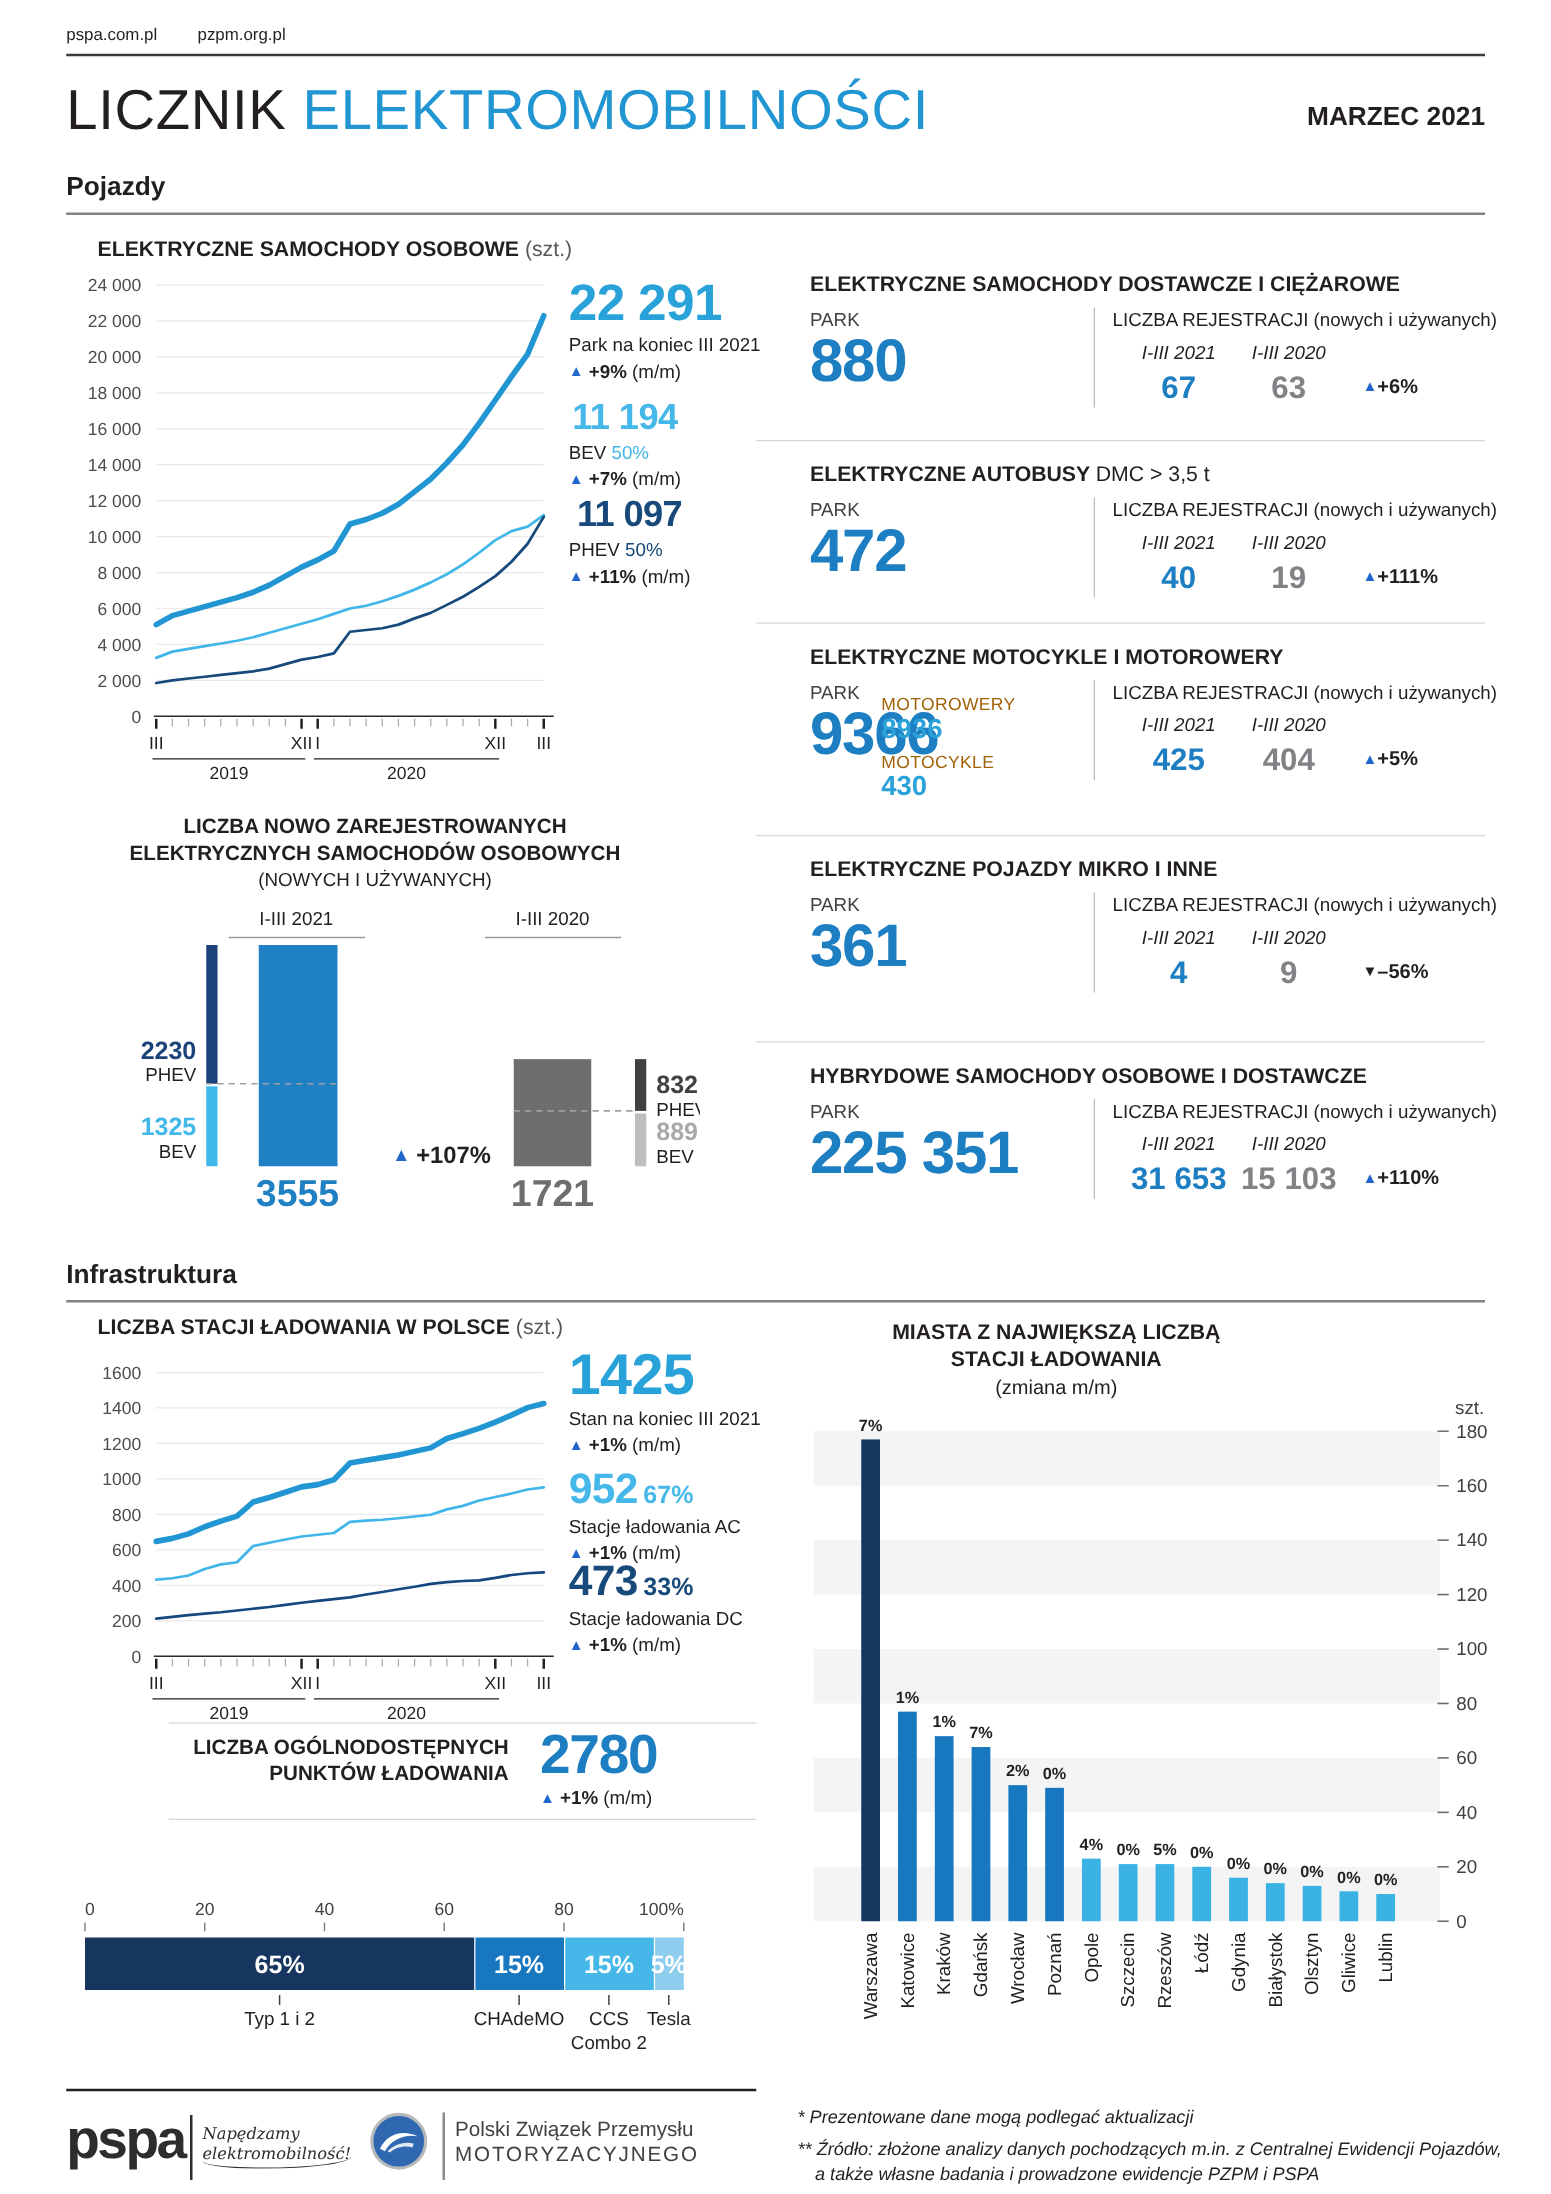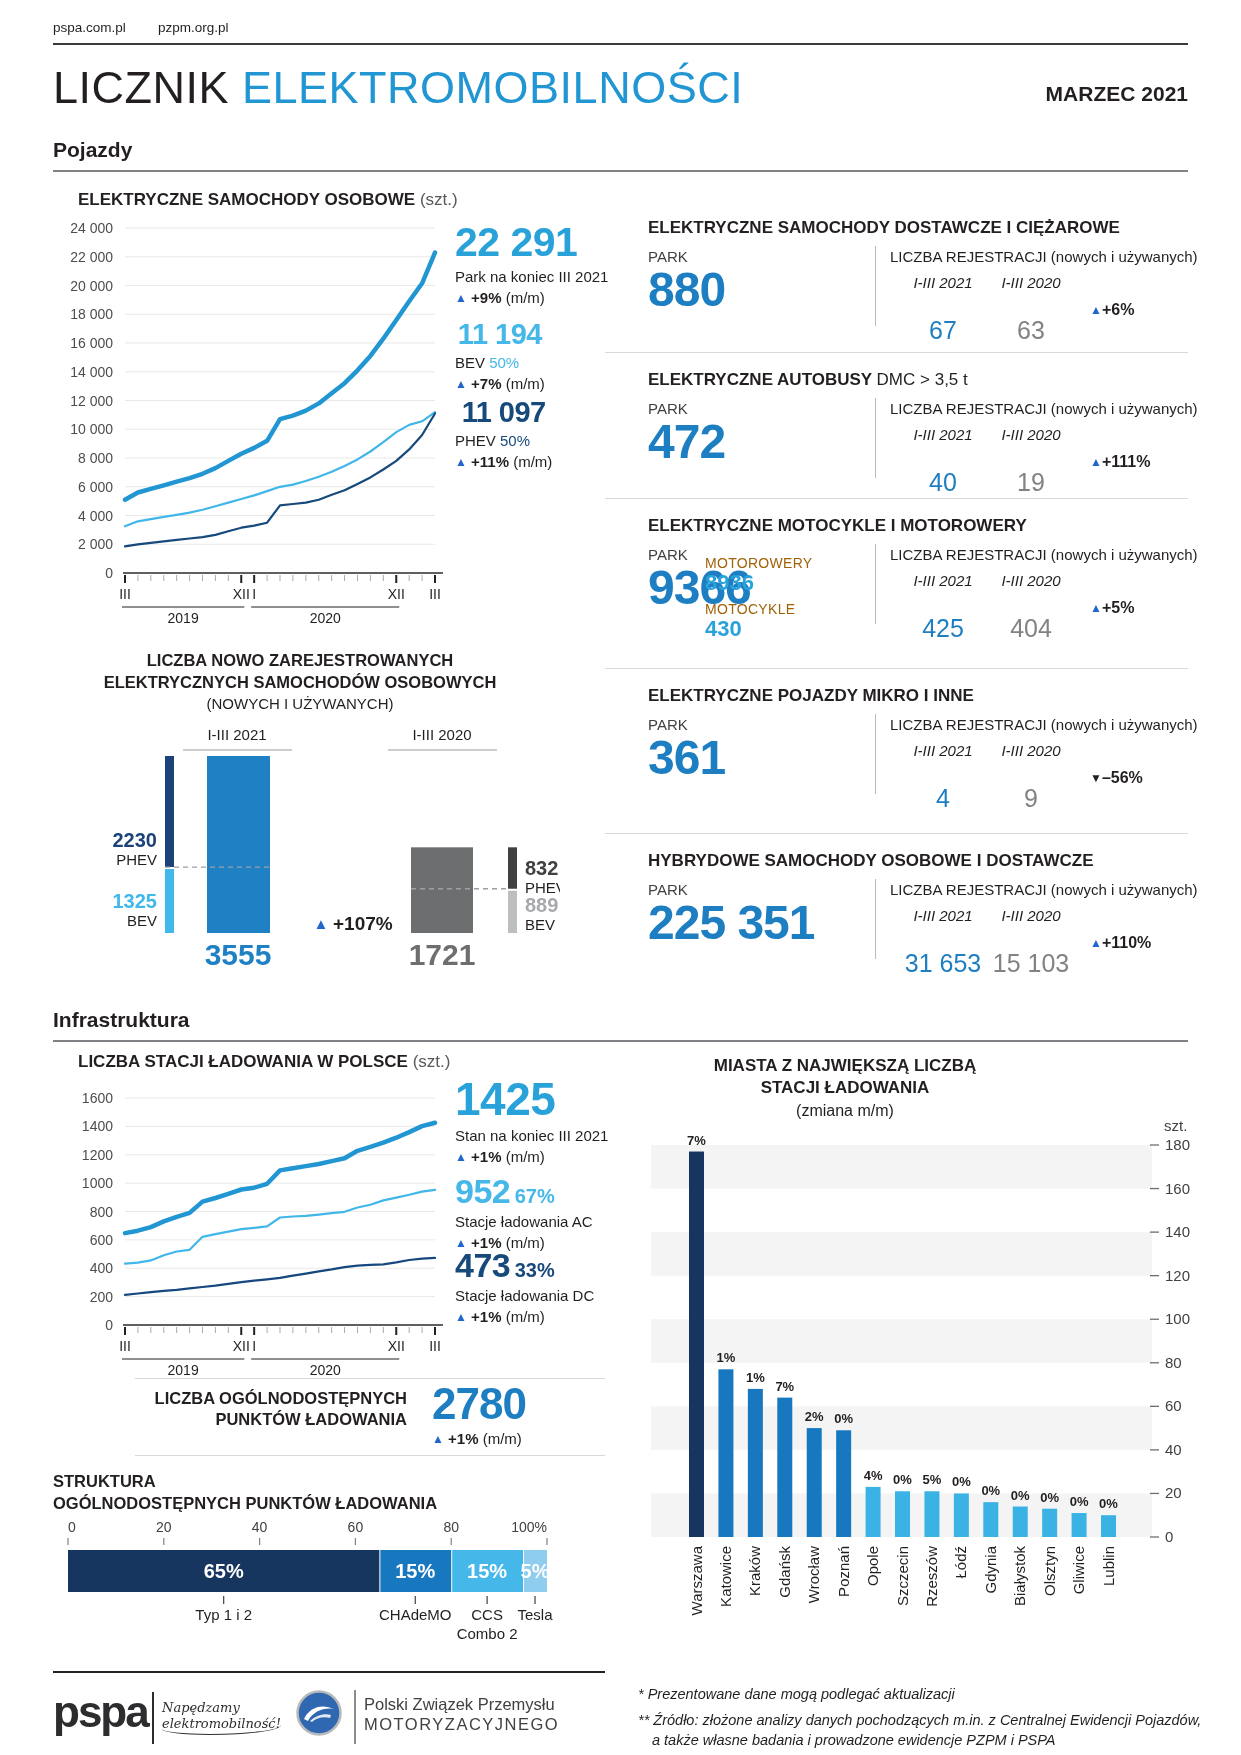--- a/index.html
+++ b/index.html
@@ -25,21 +25,21 @@
   .share{font-size:17px;font-weight:700;}
   .panel{left:600px;width:588px;height:140px;}
   .p-title{position:absolute;top:8px;left:48px;font-size:17px;font-weight:700;white-space:nowrap;}
   .pt-suffix{font-weight:400;}
   .p-park-label{position:absolute;top:38px;left:48px;font-size:15px;color:#414042;}
   .p-park{position:absolute;top:56px;left:48px;font-size:48px;font-weight:700;color:#1d7ec2;line-height:1;letter-spacing:-1px;white-space:nowrap;}
   .p-vline{position:absolute;top:36px;left:275px;width:1px;height:80px;background:#b9bbbd;}
   .p-reg-label{position:absolute;top:38px;left:290px;font-size:15px;white-space:nowrap;}
   .p-y{position:absolute;top:64px;width:100px;text-align:center;font-size:15px;font-style:italic;}
   .p-y2021{left:293px;} .p-y2020{left:381px;}
-  .p-v{position:absolute;top:86px;width:100px;text-align:center;font-size:25px;font-weight:400;white-space:nowrap;margin-top:20px;}
+  .p-v{position:absolute;top:86px;width:100px;text-align:center;font-size:25px;font-weight:700;white-space:nowrap;}
   .p-v2021{left:293px;color:#1d7ec2;} .p-v2020{left:381px;color:#818285;}
   .p-change{position:absolute;top:91px;left:490px;font-size:16px;white-space:nowrap;}
   .p-sub{position:absolute;top:40px;left:105px;width:160px;line-height:1;}
   .p-sub-label{font-size:14px;color:#a16207;margin-top:8px;letter-spacing:.3px;}
   .p-sub-val{font-size:22px;font-weight:700;color:#29a2da;margin-top:2px;}
   .points-label{font-weight:700;font-size:16.5px;text-align:right;line-height:21px;}
   .points-val{font-size:44px;font-weight:700;color:#1d7ec2;line-height:1;letter-spacing:-1px;}
   .struct-h{font-size:16.5px;font-weight:700;line-height:22px;}
   .cities-t{width:430px;text-align:center;font-size:17px;font-weight:700;}
   .cities-sub{width:430px;text-align:center;font-size:16px;font-weight:400;}
@@ -334,24 +334,20 @@
   <div class="abs points-label" style="left:145px;top:1388px;width:262px">
     <div>LICZBA OGÓLNODOSTĘPNYCH</div>
     <div>PUNKTÓW ŁADOWANIA</div>
   </div>
   <div class="abs" style="left:432px;top:1382px">
     <div class="points-val">2780</div>
     <div class="arrow-row"><span class="arr">▲</span> <span class="pct">+1%</span> <span>(m/m)</span></div>
   </div>
   <div class="rule" style="left:135px;top:1455px;width:470px;height:1px;background:#d7d8da"></div>
 
-  <div class="abs struct-h" style="left:53px;top:1470px">
-    <div>STRUKTURA</div>
-    <div>OGÓLNODOSTĘPNYCH PUNKTÓW ŁADOWANIA</div>
-  </div>
   <svg id="chart-structure" class="abs" style="left:53px;top:1512px" width="540" height="140">
       <text x="15" y="20" fill="#414042" font-size="14" text-anchor="start">0</text>
       <line x1="15" y1="26" x2="15" y2="33" stroke="#808285" stroke-width="1.2"></line>
       <text x="110.8" y="20" fill="#414042" font-size="14" text-anchor="middle">20</text>
       <line x1="110.8" y1="26" x2="110.8" y2="33" stroke="#808285" stroke-width="1.2"></line>
       <text x="206.6" y="20" fill="#414042" font-size="14" text-anchor="middle">40</text>
       <line x1="206.6" y1="26" x2="206.6" y2="33" stroke="#808285" stroke-width="1.2"></line>
       <text x="302.4" y="20" fill="#414042" font-size="14" text-anchor="middle">60</text>
       <line x1="302.4" y1="26" x2="302.4" y2="33" stroke="#808285" stroke-width="1.2"></line>
       <text x="398.2" y="20" fill="#414042" font-size="14" text-anchor="middle">80</text>

